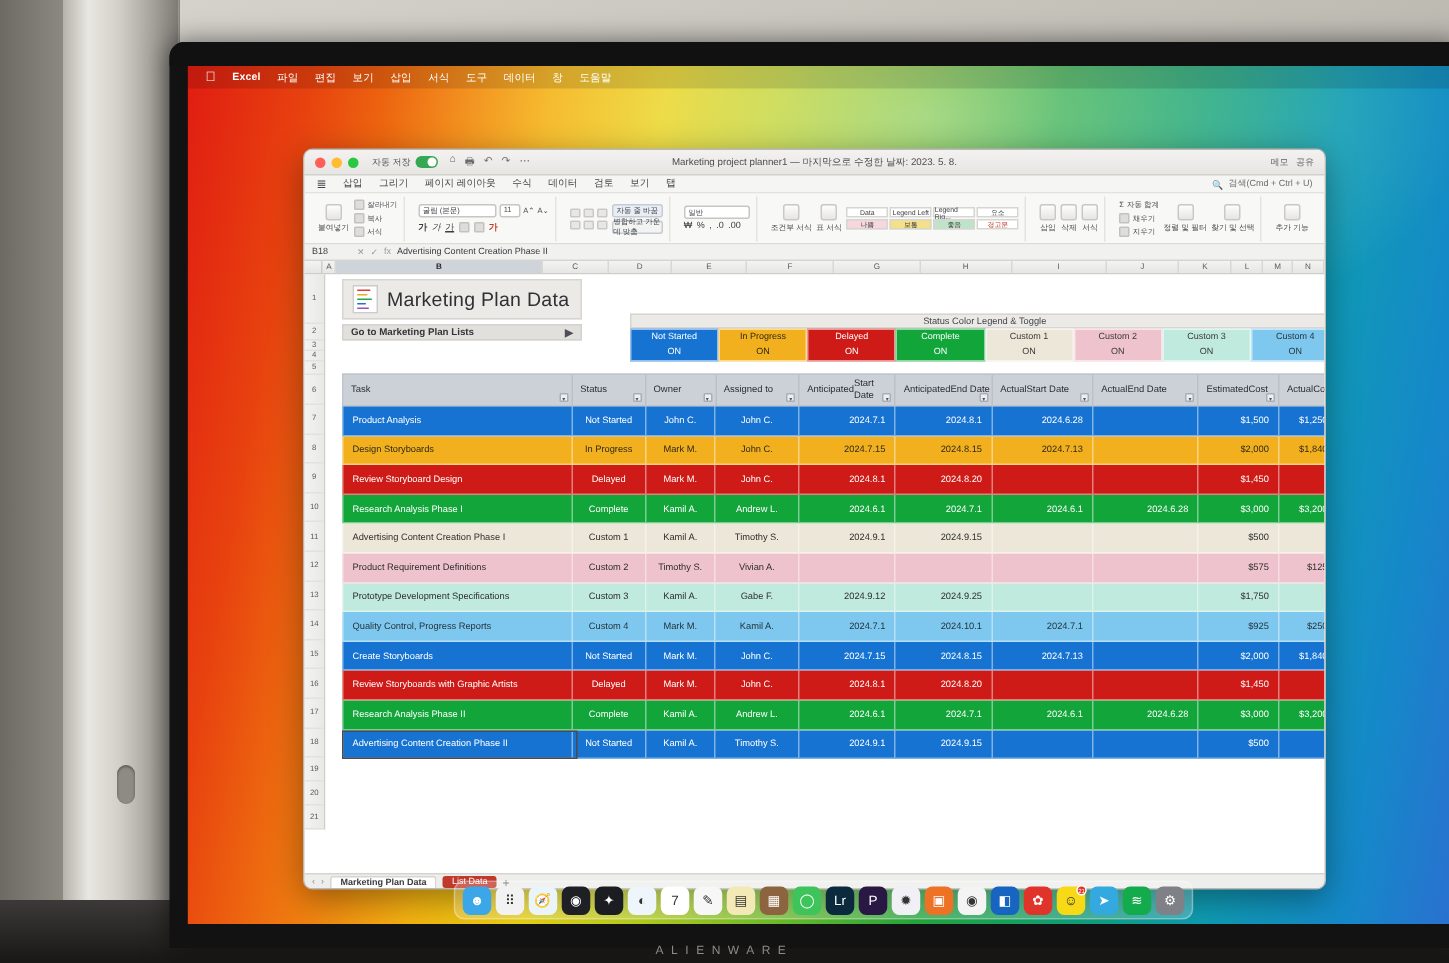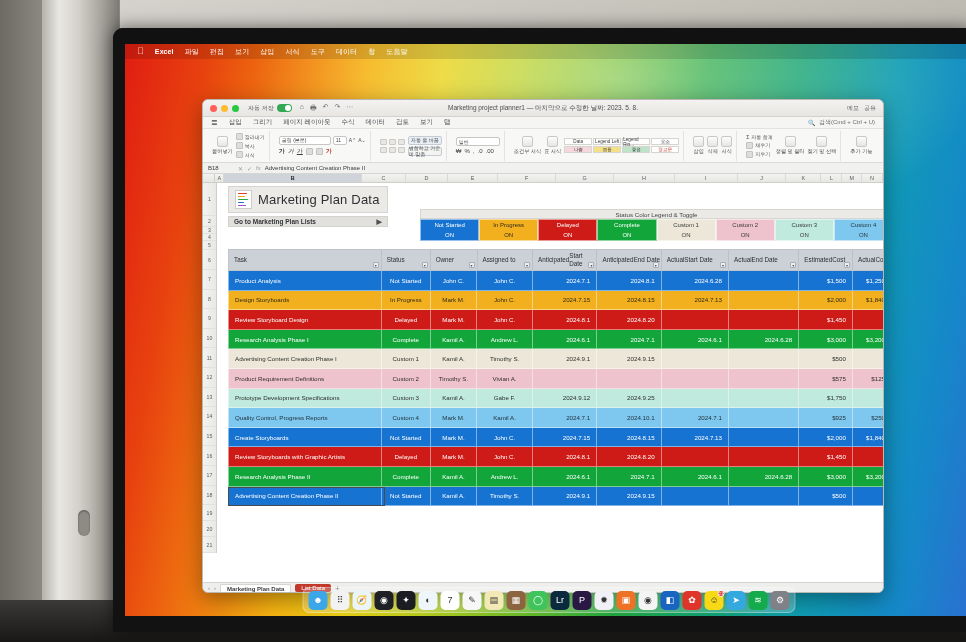--- a/index.html
+++ b/index.html
@@ -745,13 +745,16 @@
           <div class="dock-ico" style="background: rgb(23, 101, 193); color: rgb(255, 255, 255);">◧</div>
           <div class="dock-ico" style="background: rgb(224, 52, 43); color: rgb(255, 255, 255);">✿</div>
           <div class="dock-ico" style="background: rgb(247, 217, 22); color: rgb(51, 51, 51);">☺<span class="dock-badge">21</span></div>
           <div class="dock-ico" style="background: rgb(52, 169, 224); color: rgb(255, 255, 255);">➤</div>
           <div class="dock-ico" style="background: rgb(20, 171, 76); color: rgb(255, 255, 255);">≋</div>
           <div class="dock-ico" style="background: rgb(127, 129, 134); color: rgb(255, 255, 255);">⚙</div>
         </div>
     </div>
   </div>
 
+  <div class="brandbar">
+    <span class="brand">ALIENWARE</span>
+  </div>
 </div>
 
 </body></html>

